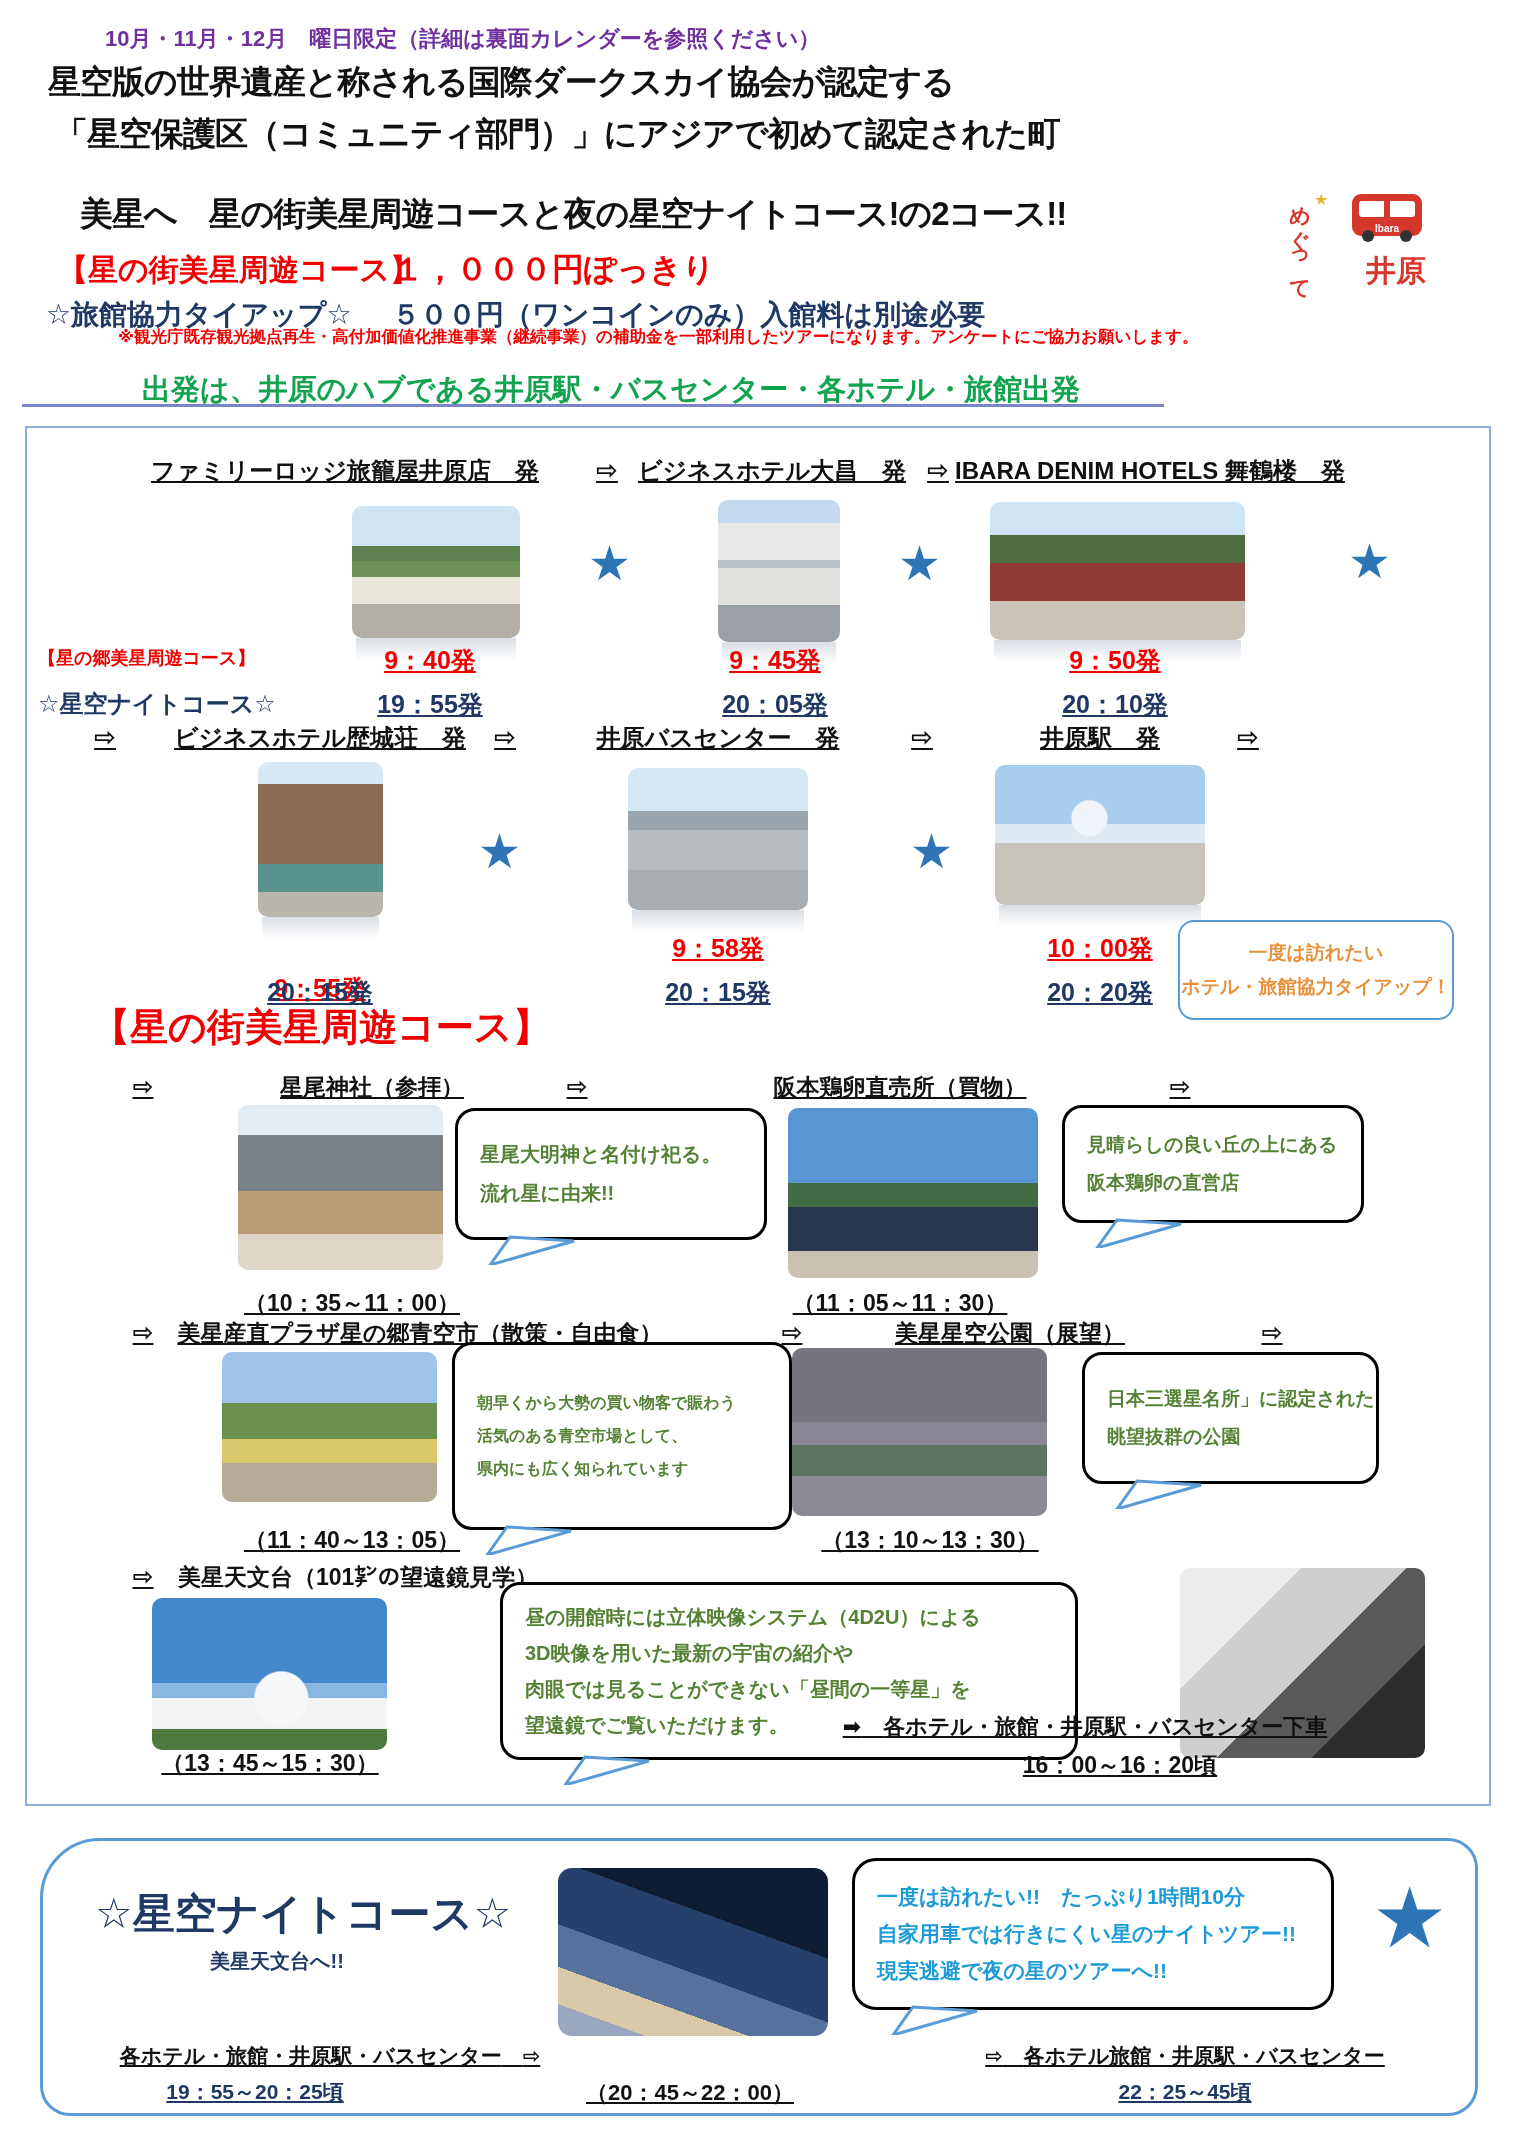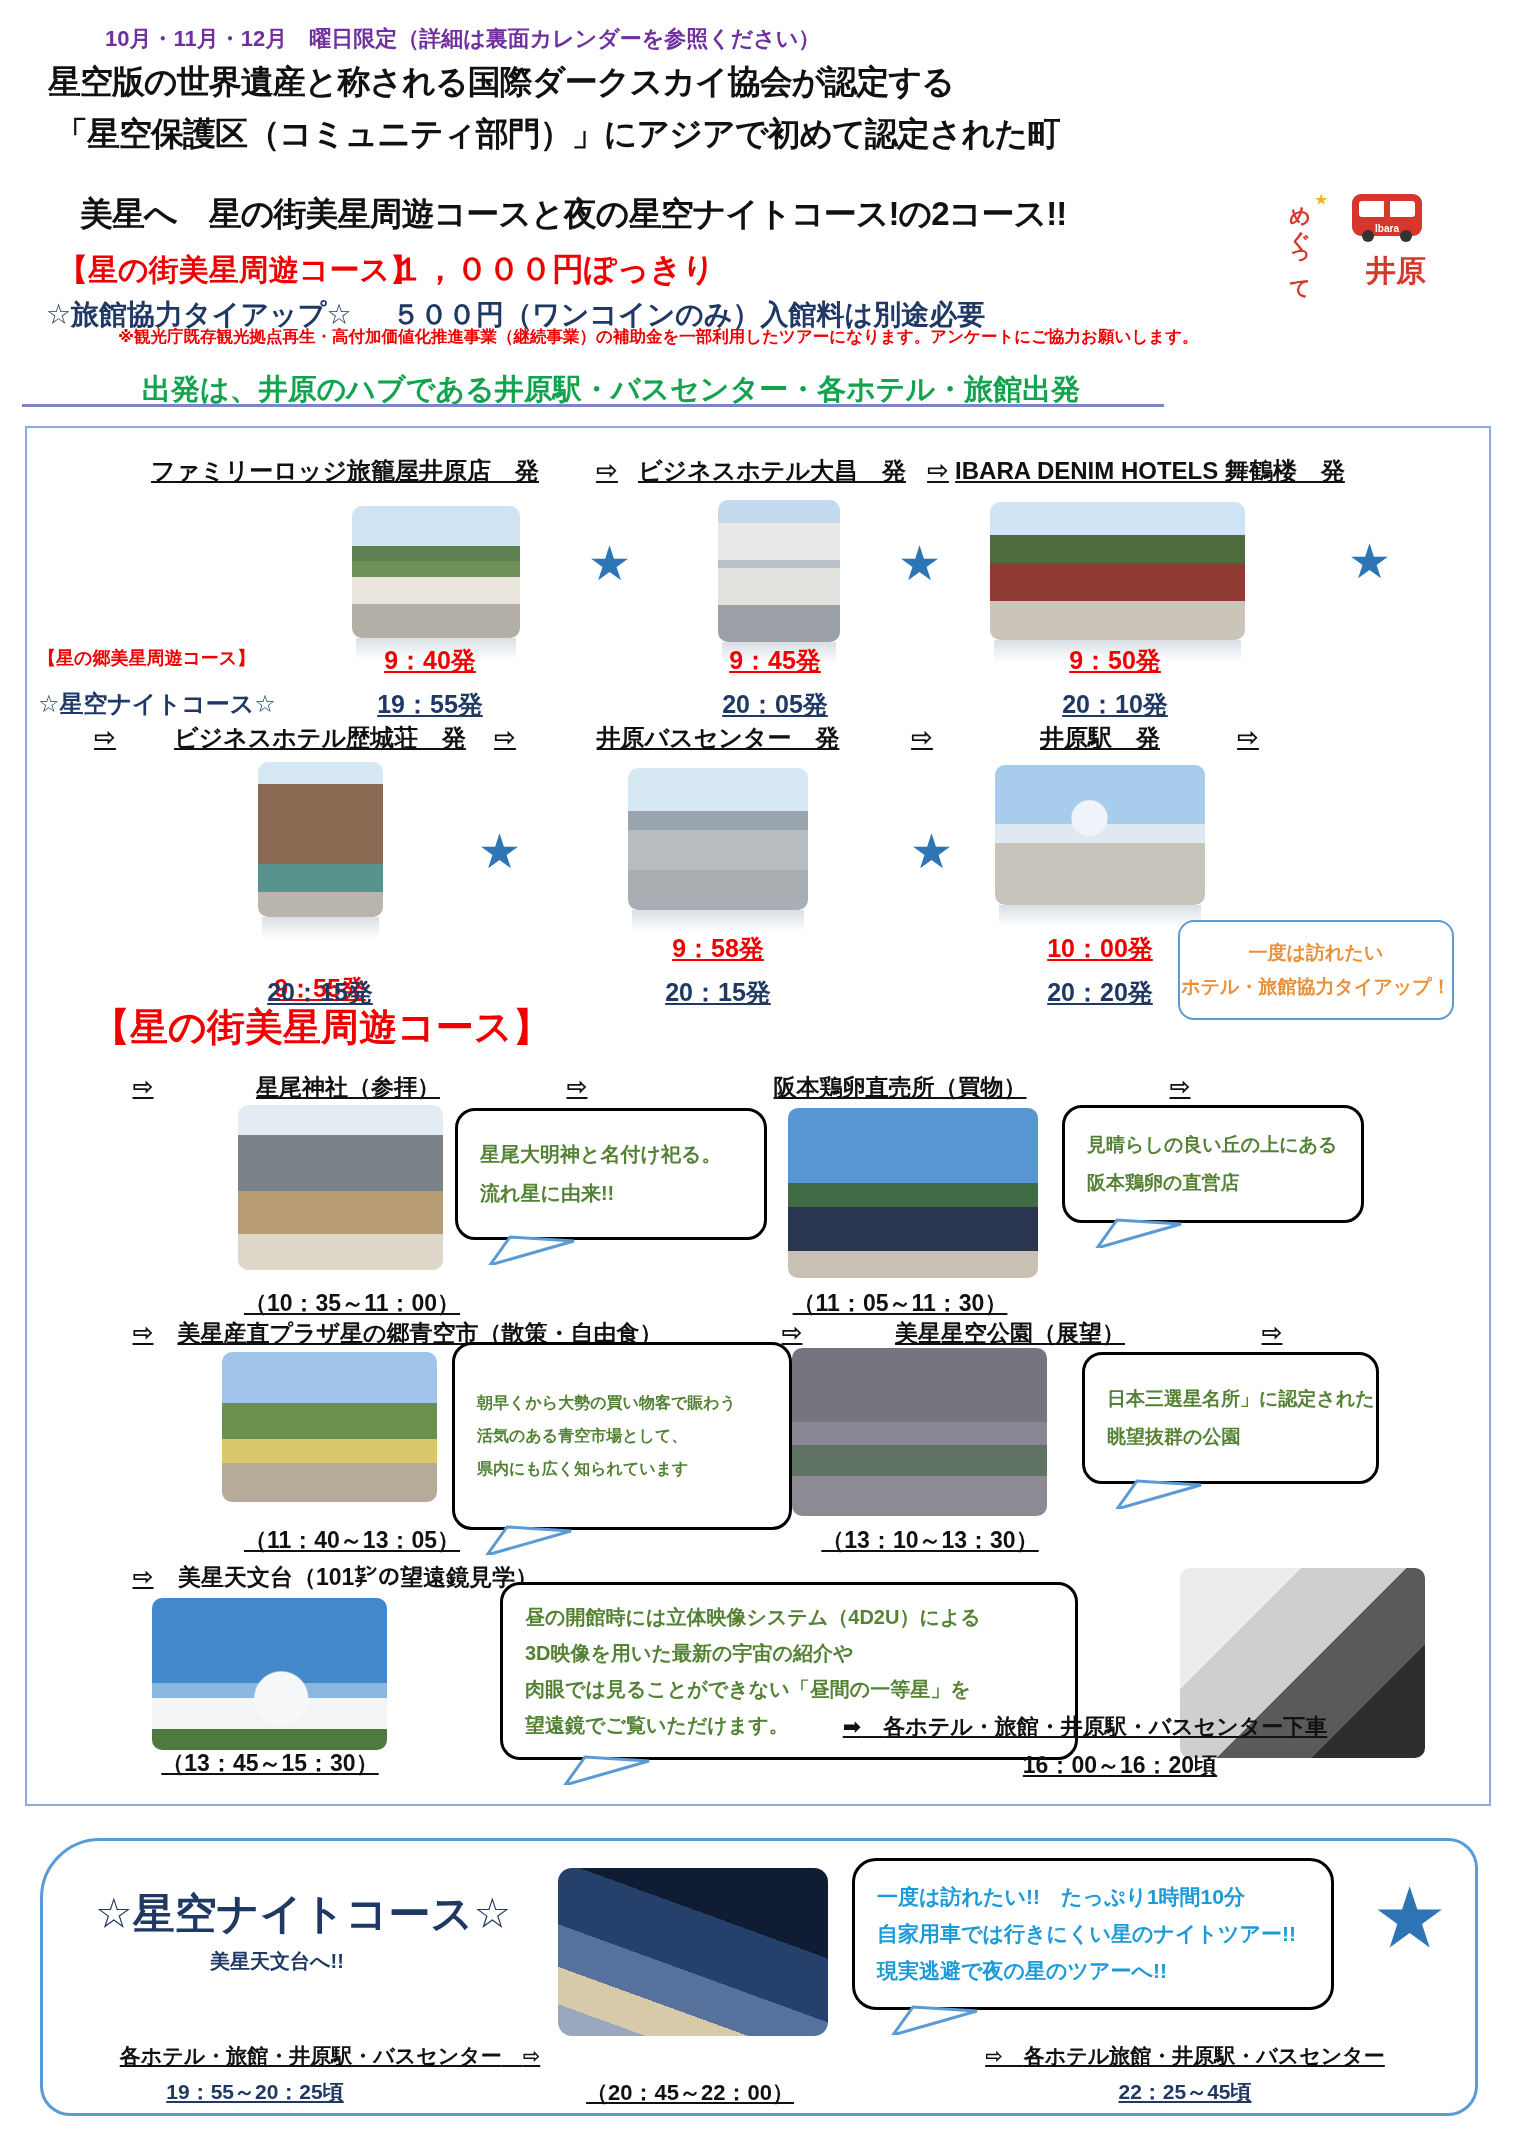--- a/index.html
+++ b/index.html
@@ -136,21 +136,21 @@
   <div class="t c navy" style="left:1100px;top:976px;font-size:25px;">20：20発</div>
 
   <div class="tieup">
     <span>一度は訪れたい</span>
     <span>ホテル・旅館協力タイアップ！</span>
   </div>
 
   <div class="t red" style="left:92px;top:1002px;font-size:38px;">【星の街美星周遊コース】</div>
 
   <div class="t c arrow" style="left:143px;top:1072px;font-size:25px;">⇨</div>
-  <div class="t c" style="left:348px;top:1072px;font-size:23px;">星尾神社（参拝）</div>
+  <div class="t c" style="left:372px;top:1072px;font-size:23px;">星尾神社（参拝）</div>
   <div class="t c arrow" style="left:577px;top:1072px;font-size:25px;">⇨</div>
   <div class="t c" style="left:900px;top:1072px;font-size:23px;">阪本鶏卵直売所（買物）</div>
   <div class="t c arrow" style="left:1180px;top:1072px;font-size:25px;">⇨</div>
 
   <div class="photo ph-shrine" style="left:238px;top:1105px;width:205px;height:165px;"></div>
   <div class="bubble" style="left:455px;top:1108px;width:312px;height:132px;font-size:20px;">
     <span class="bl">星尾大明神と名付け祀る。</span>
     <span class="bl">流れ星に由来!!</span>
     <svg class="tail" viewBox="0 0 90 30">
         <polygon points="2,30 22,2 86,6" fill="#fff" stroke="#5B9BD5" stroke-width="3"></polygon>

